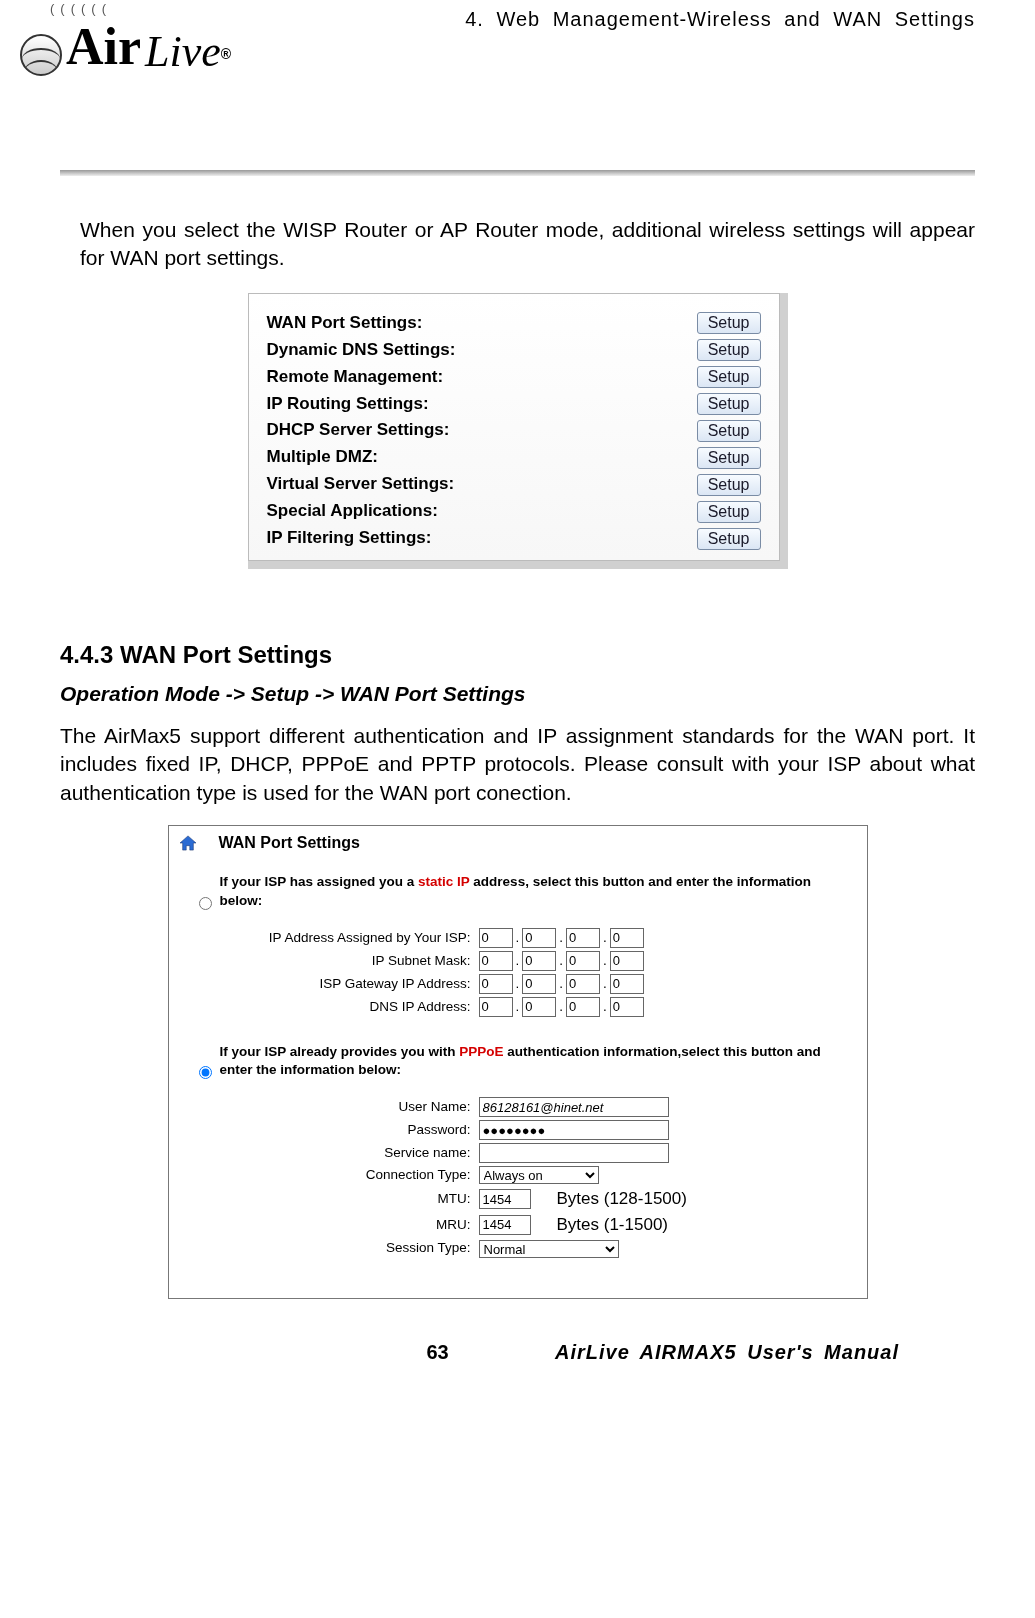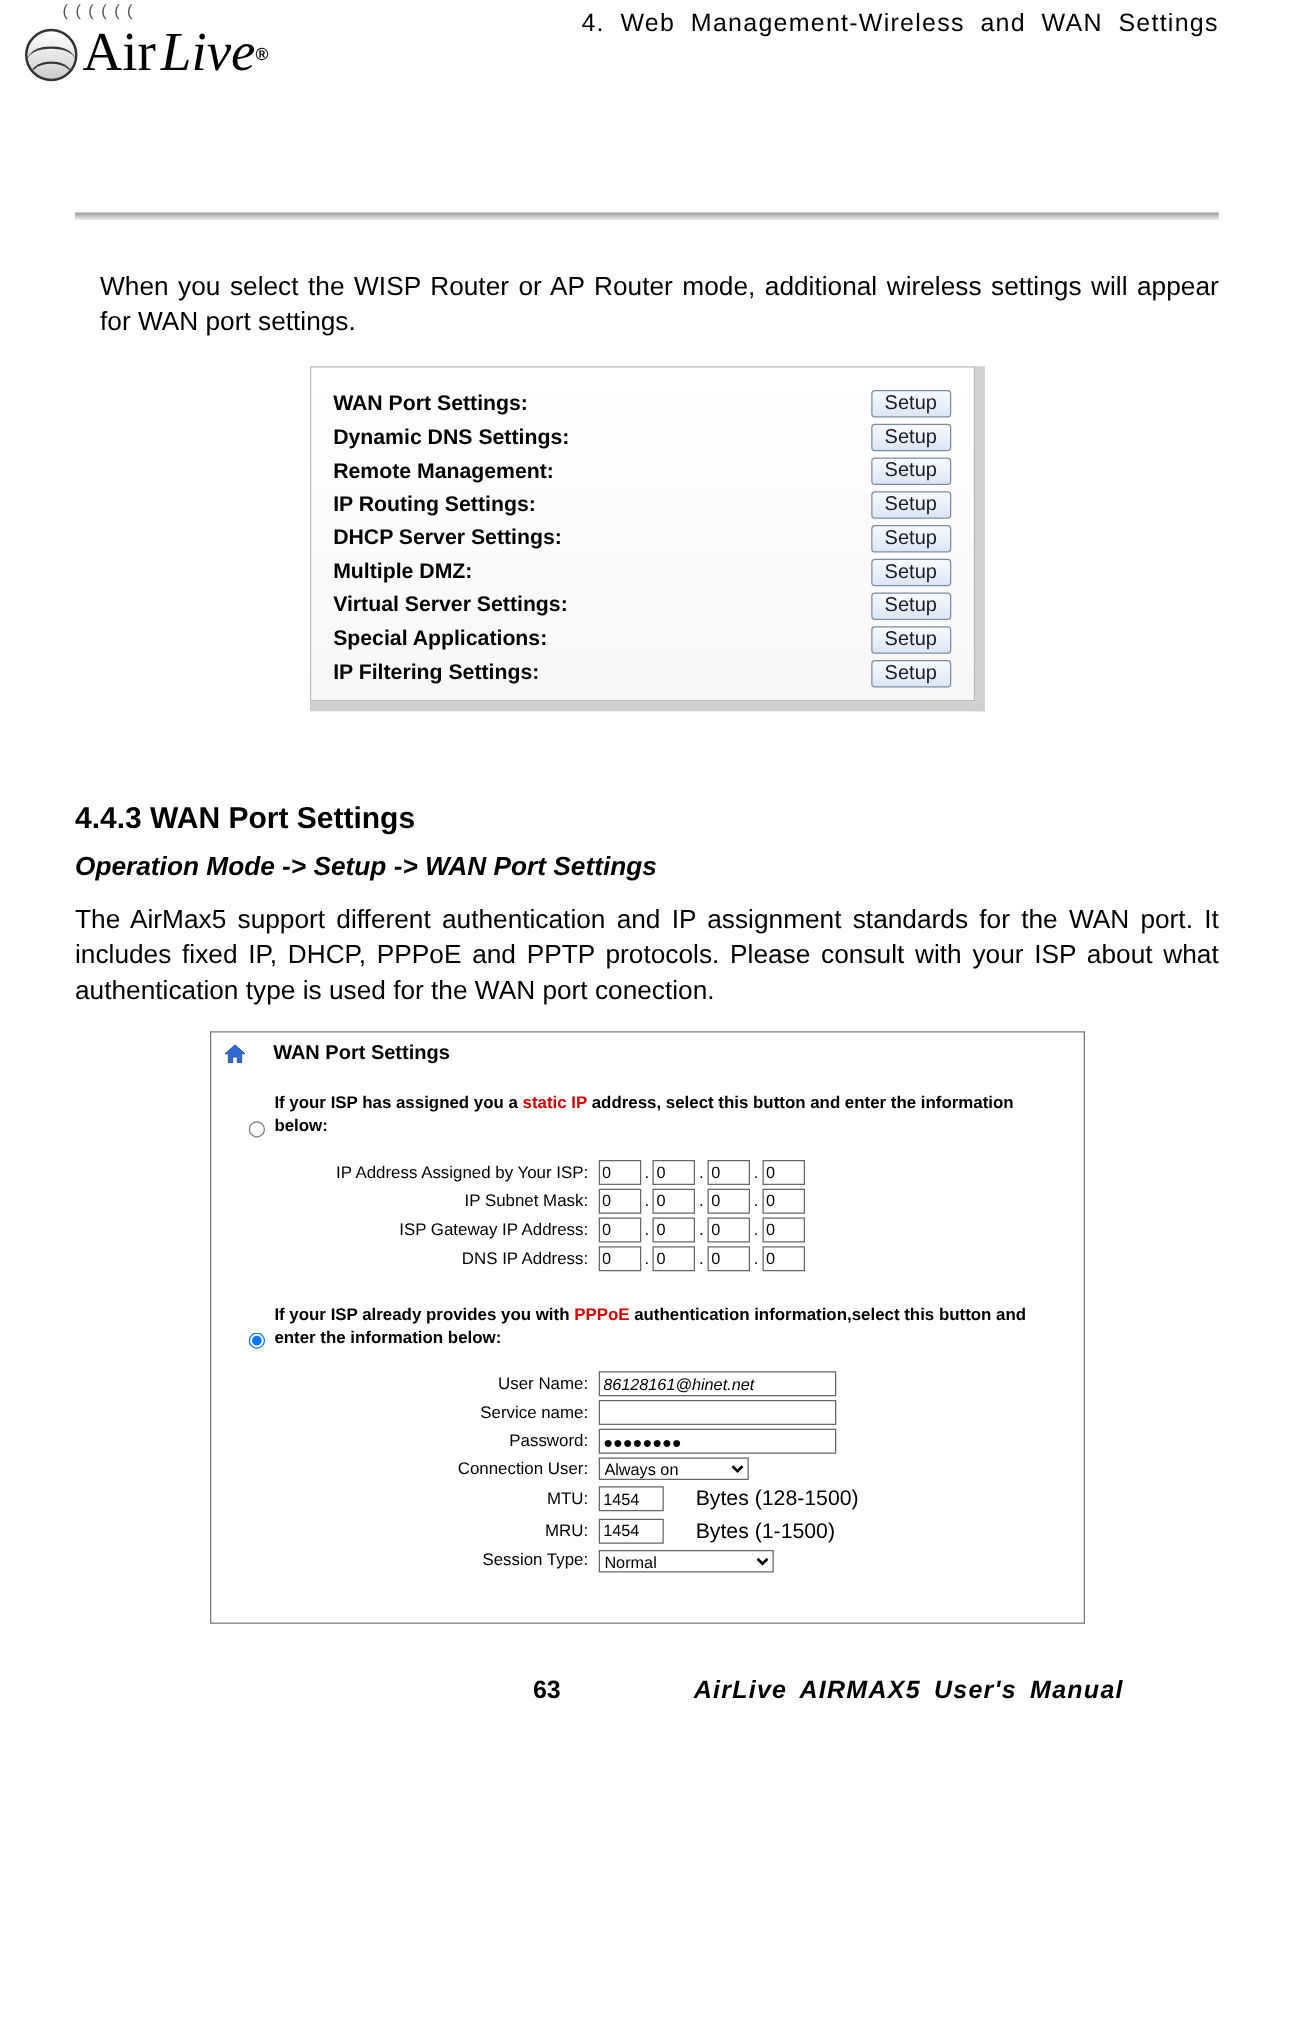--- a/index.html
+++ b/index.html
@@ -14,21 +14,21 @@
   }
   .page{padding:0 60px 30px 60px}
   .top-header{position:relative;height:100px}
   .chapter-label{
     position:absolute;right:0;top:6px;
     font-size:20px;letter-spacing:1px;word-spacing:6px
   }
   .logo{position:absolute;left:-40px;top:0;width:260px}
   .logo-wave{font-size:13px;letter-spacing:6px;color:#555;margin-bottom:-6px;padding-left:30px}
   .logo-name{display:flex;align-items:flex-end}
-  .logo-name .air{font-family:"Times New Roman",serif;font-weight:normal;font-size:44px}
+  .logo-name .air{font-family:"Times New Roman",serif;font-weight:bold;font-size:52px}
   .logo-name .live{font-family:"Times New Roman",serif;font-style:italic;font-weight:normal;font-size:44px;margin-left:4px}
   .logo-name .tm{font-size:14px;font-weight:bold;vertical-align:super;position:relative;top:-18px}
   .logo-ball{
     width:42px;height:42px;border:2px solid #333;border-radius:50%;
     position:relative;top:-6px;margin-right:4px;
     background:linear-gradient(to bottom,#fff,#ccc);
     overflow:hidden;
   }
   .logo-ball:before,.logo-ball:after{
     content:"";position:absolute;left:0;right:0;border-top:2px solid #333;border-radius:50%
@@ -216,29 +216,29 @@
         <span>
           <span>If your ISP already provides you with </span><span class="hl">PPPoE</span><span> authentication information,select this button and enter the information below:</span>
         </span>
       </label>
       <div class="field-grid">
         <div class="field-row">
             <span class="flabel">User Name:</span>
           <input class="txt-box" style="font-style: italic;" value="86128161@hinet.net">
         </div>
         <div class="field-row">
+            <span class="flabel">Password:</span>
+          <input class="txt-box" value="●●●●●●●●" style="">
+        </div>
+        <div class="field-row">
             <span class="flabel">Service name:</span>
           <input class="txt-box" value="" style="">
         </div>
         <div class="field-row">
-            <span class="flabel">Password:</span>
-          <input class="txt-box" value="●●●●●●●●" style="">
-        </div>
-        <div class="field-row">
-            <span class="flabel">Connection User:</span>
+            <span class="flabel">Connection Type:</span>
           <select class="sel" style="width:120px">
             <option selected="">Always on</option>
           </select>
         </div>
         <div class="field-row">
             <span class="flabel">MTU:</span>
           <input class="mtu-box" value="1454" style="">
           <span class="hint">Bytes (128-1500)</span>
         </div>
         <div class="field-row">

